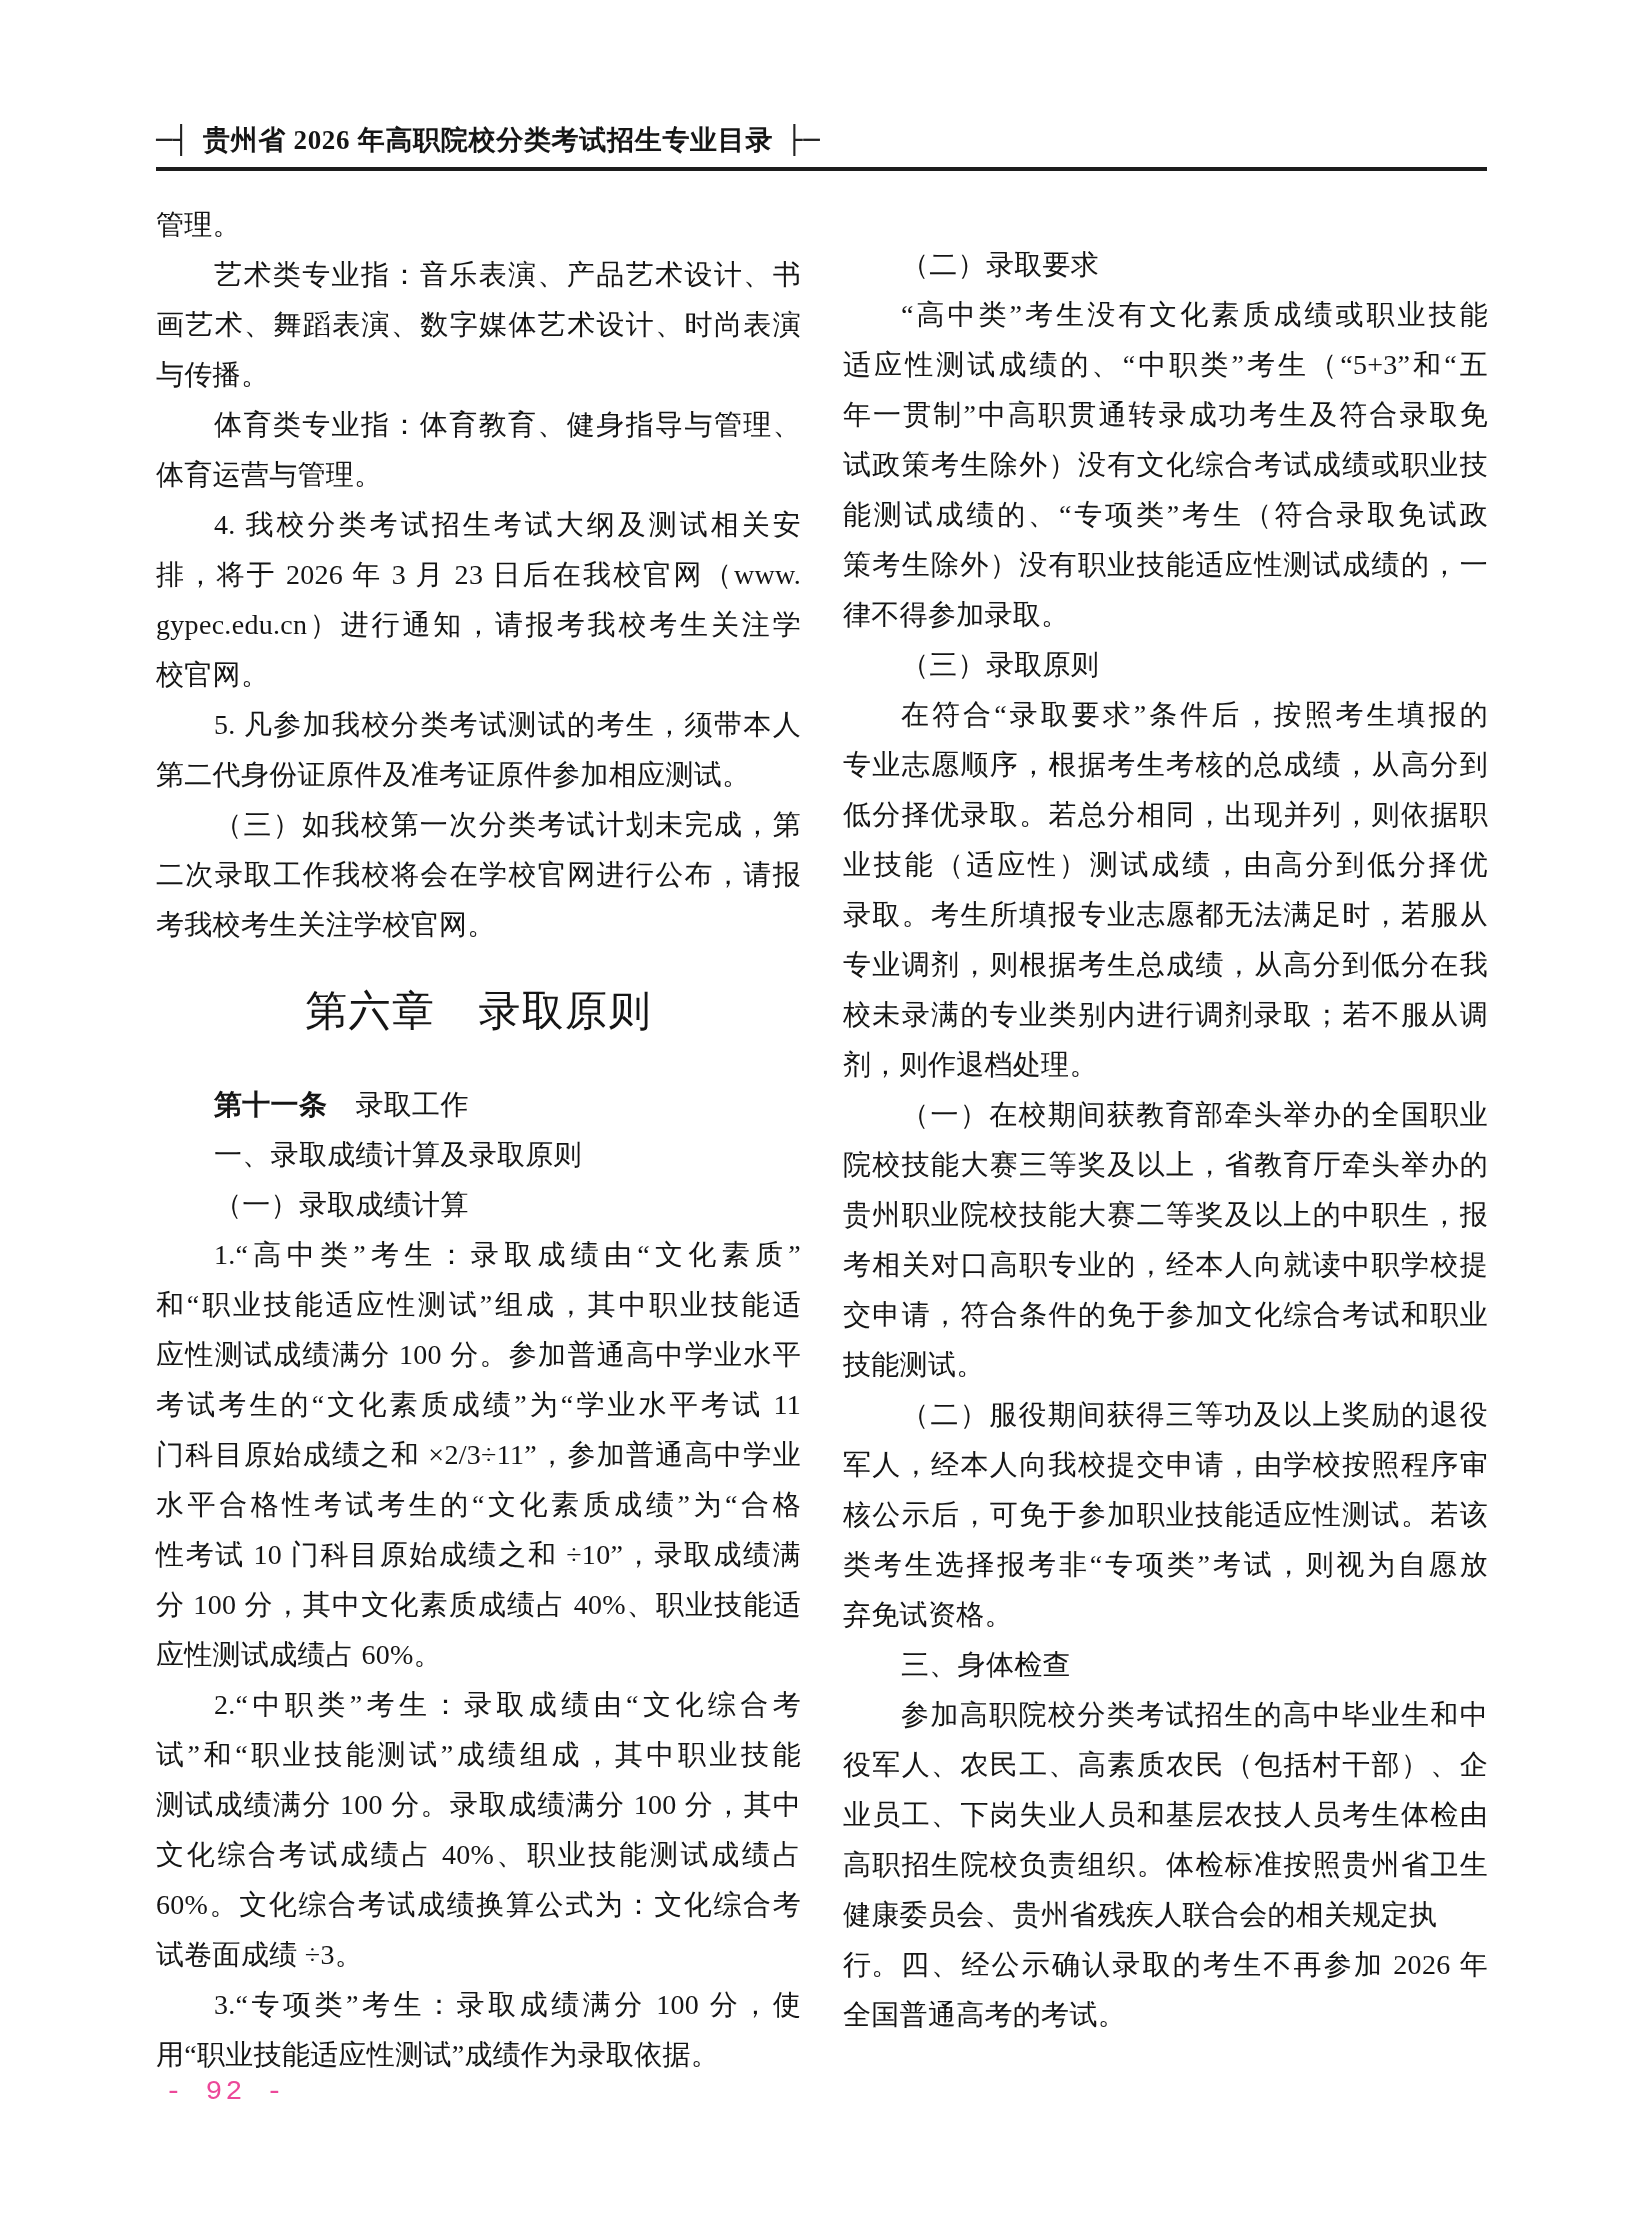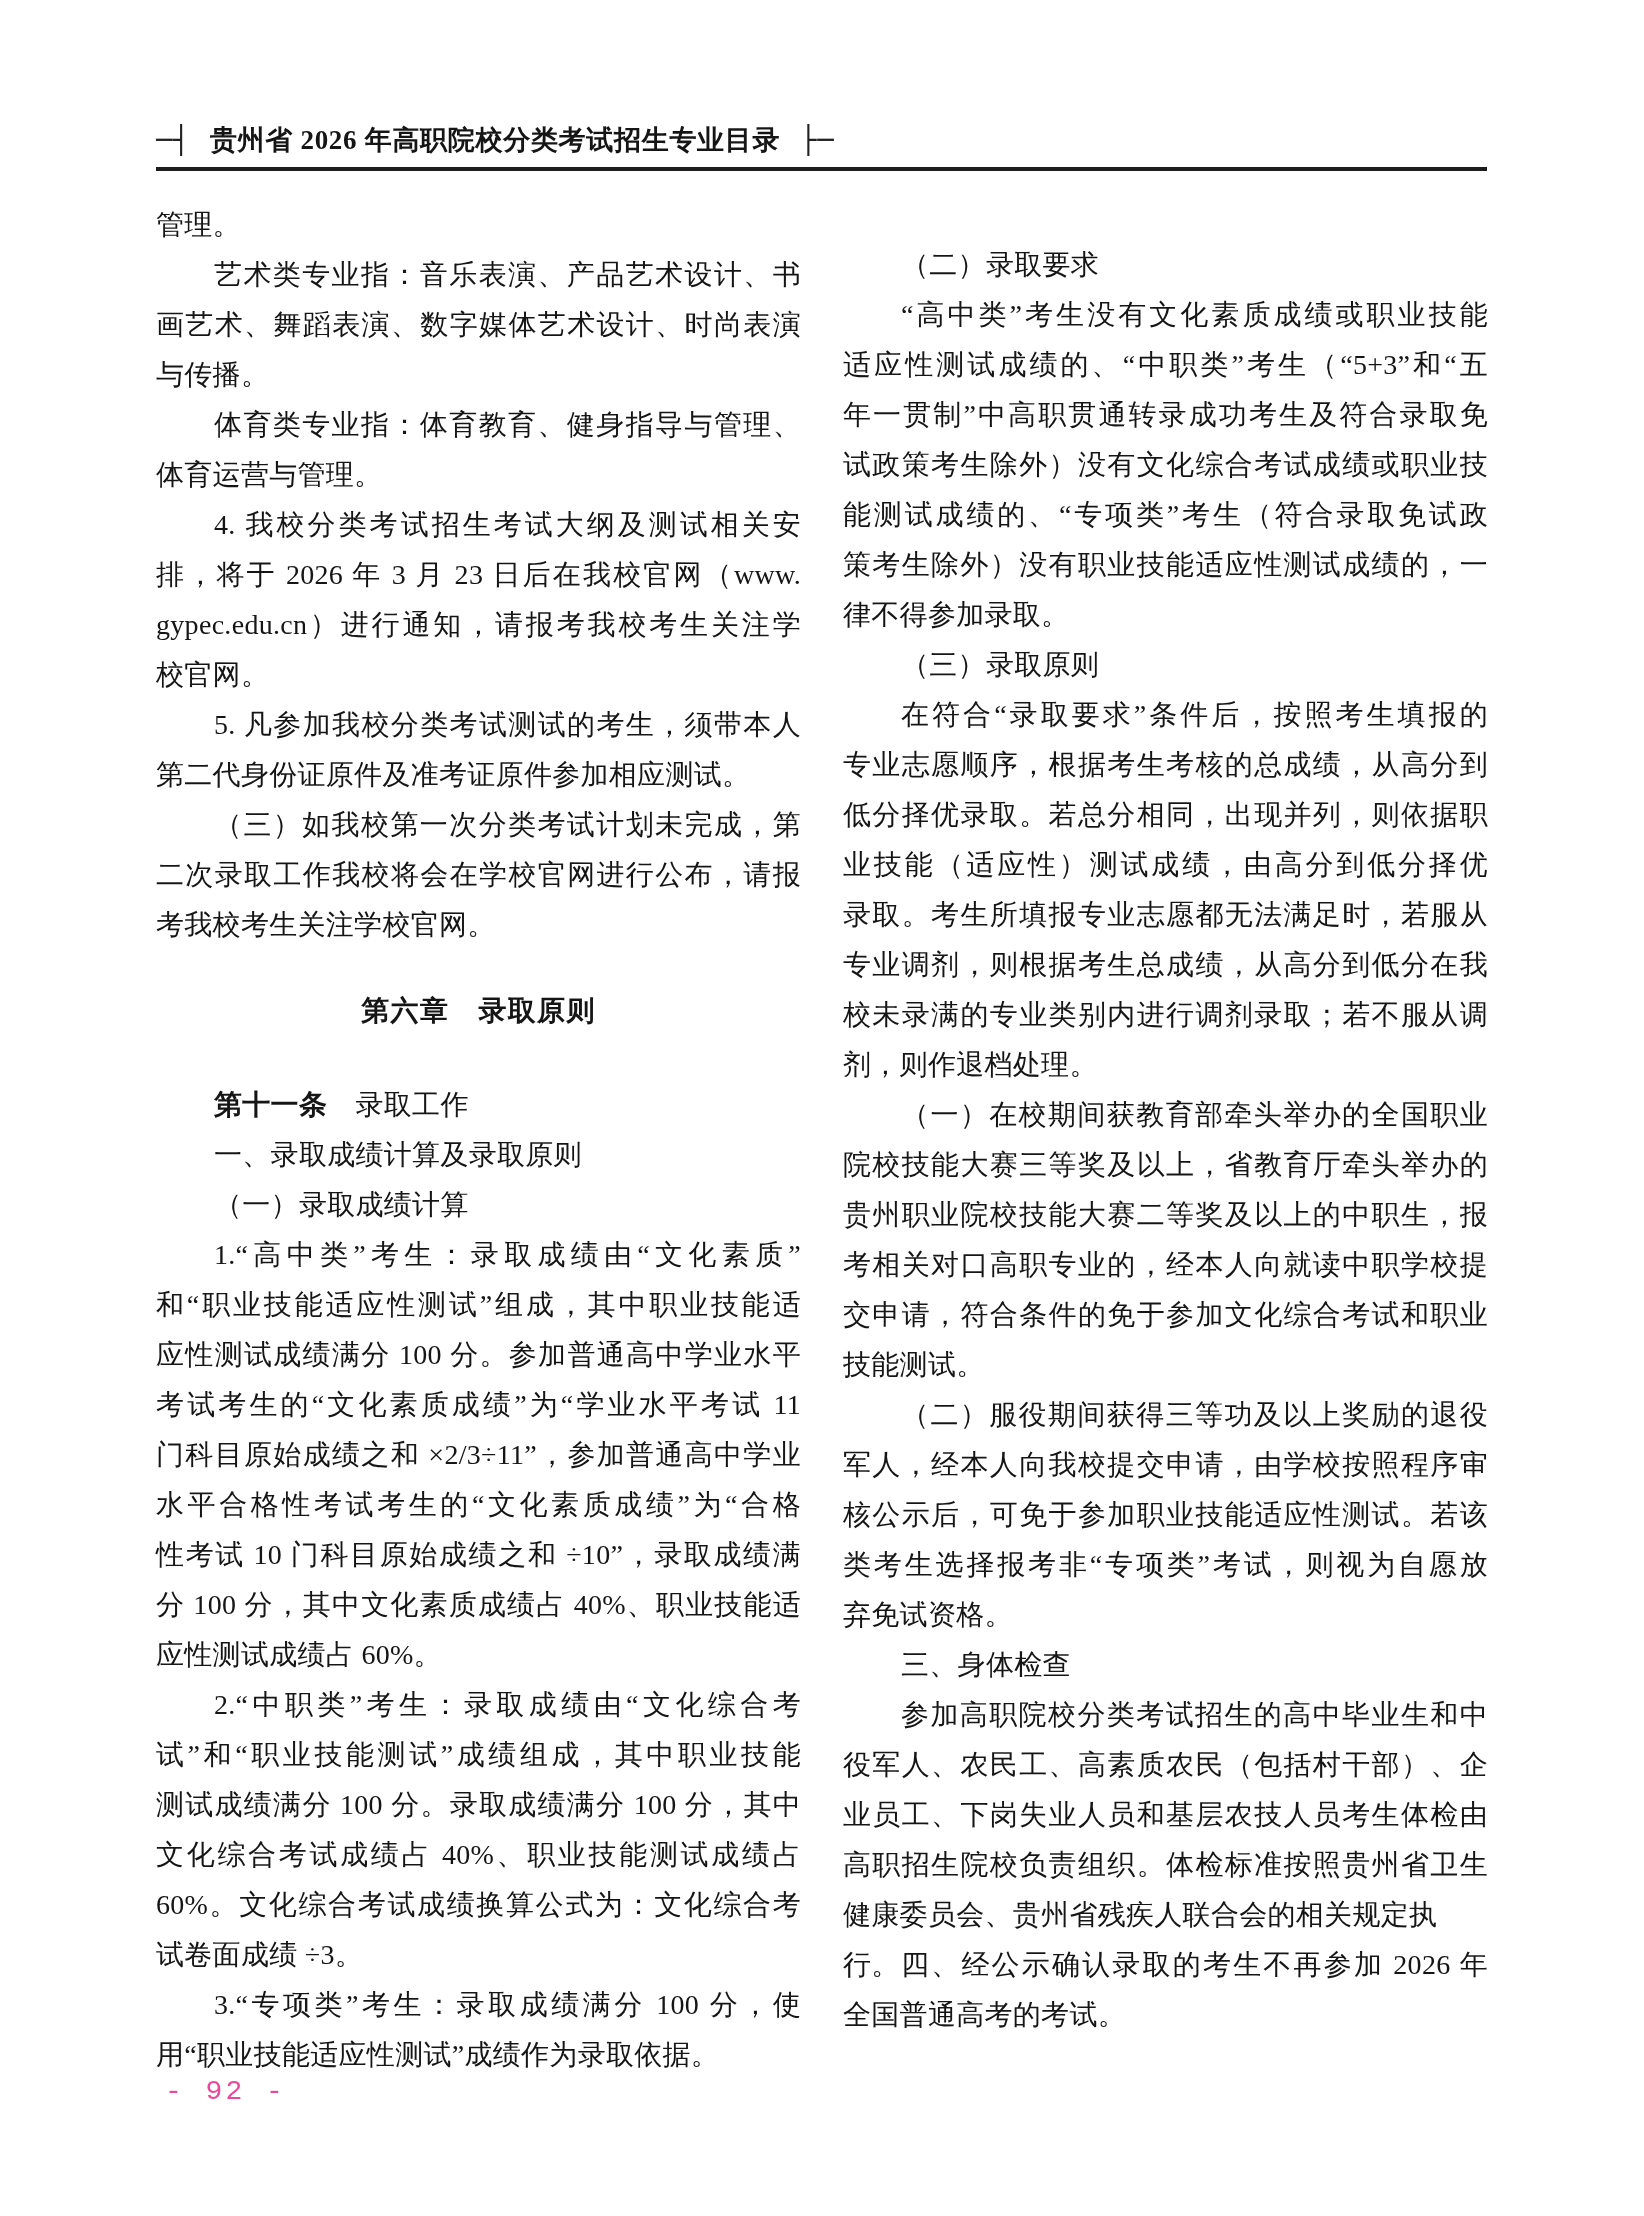--- a/index.html
+++ b/index.html
@@ -29,21 +29,21 @@
     font-weight: 600;
     letter-spacing: 0.7px;
     white-space: nowrap;
   }
   .header .bracket {
     font-family: "DejaVu Sans Mono", "DejaVu Sans", monospace;
     font-weight: 400;
     font-size: 27px;
     color: #222222;
   }
-  .header .title-text { margin: 0 20px; }
+  .header .title-text { margin: 0 13px; }
   .rule {
     position: absolute;
     left: 156px;
     top: 167px;
     width: 1331px;
     height: 4px;
     background: #1d1d1d;
   }
   
   .columns {
@@ -66,22 +66,22 @@
   .line.ind { padding-left: 58px; }
   .line.fill {
     text-align: justify;
     text-align-last: justify;
     text-justify: inter-ideograph;
   }
   .line.chapter {
     height: 58px;
     line-height: 58px;
     margin: 32px 0 40px 0;
-    font-size: 28px;
-    font-weight: 700;
+    font-size: 42px;
+    font-weight: 400;
     font-family: "Liberation Sans", "DejaVu Sans", sans-serif;
     text-align: center;
     letter-spacing: 1.3px;
     padding-left: 0;
   }
   .prefix {
     font-weight: 700;
     font-family: "Liberation Sans", "DejaVu Sans", sans-serif;
   }
   

